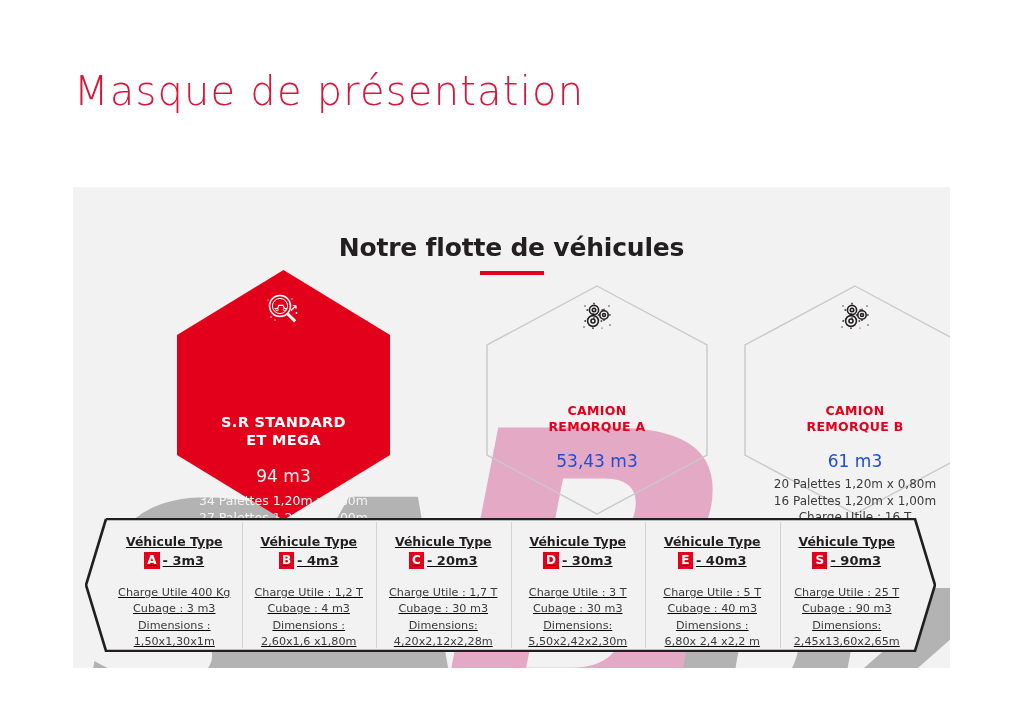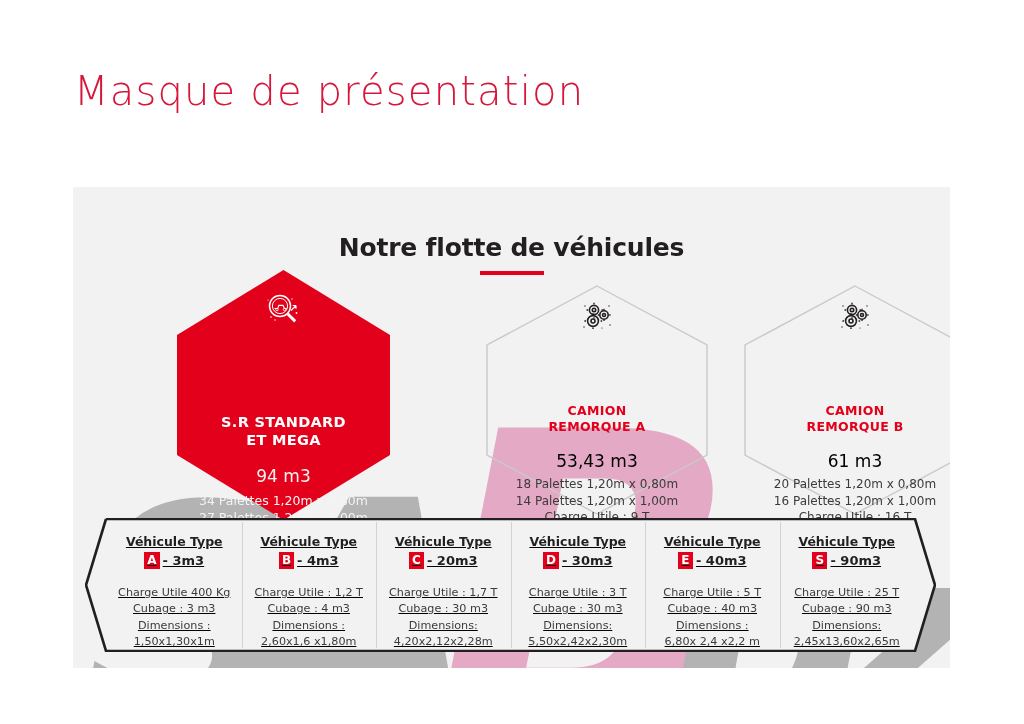--- a/index.html
+++ b/index.html
@@ -155,21 +155,21 @@
   #card-rb { left: 671px; top: 98px; }
   .card-outline .hex-title {
     margin-top: 66px;
     font-size: 12.5px;
     color: #e2001a;
     letter-spacing: 0.3px;
   }
   .card-outline .hex-volume {
     margin-top: 17px;
     font-size: 17px;
-    color: #000000;
+    color: #1d4ed8;
   }
   .card-outline .hex-lines { margin-top: 5px; }
   .card-outline .hex-line {
     font-size: 12px;
     color: #3b3b3b;
   }
 
   
   #table-wrap {
     position: absolute;
@@ -327,25 +327,20 @@
           <circle cx="30" cy="24" r="0.7" fill="#231f20" stroke="none"></circle>
           <circle cx="4" cy="26" r="0.7" fill="#231f20" stroke="none"></circle>
           <circle cx="22" cy="27" r="0.6" fill="#231f20" stroke="none"></circle>
         </svg>
       </span>
       <div class="hex-title">
         <div>CAMION</div>
         <div>REMORQUE A</div>
       </div>
       <div class="hex-volume">53,43 m3</div>
-      <div class="hex-lines">
-        <div class="hex-line">18 Palettes 1,20m x 0,80m</div>
-        <div class="hex-line">14 Palettes 1,20m x 1,00m</div>
-        <div class="hex-line">Charge Utile : 9 T</div>
-      </div>
     </div>
   </div>
 
   <div class="hex-card card-outline" id="card-rb">
     <svg class="hex-outline-svg" viewBox="0 0 222 230" preserveAspectRatio="none">
       <polygon points="111,1 221,60 221,170 111,229 1,170 1,60" fill="none" stroke="#c9c9c9" stroke-width="1.4"></polygon>
     </svg>
     <div class="hex-content">
       <span class="hex-icon" style="margin-top:16px;">
         <svg width="34" height="32" viewBox="0 0 34 32" fill="none" stroke="#231f20" stroke-width="1.6">

